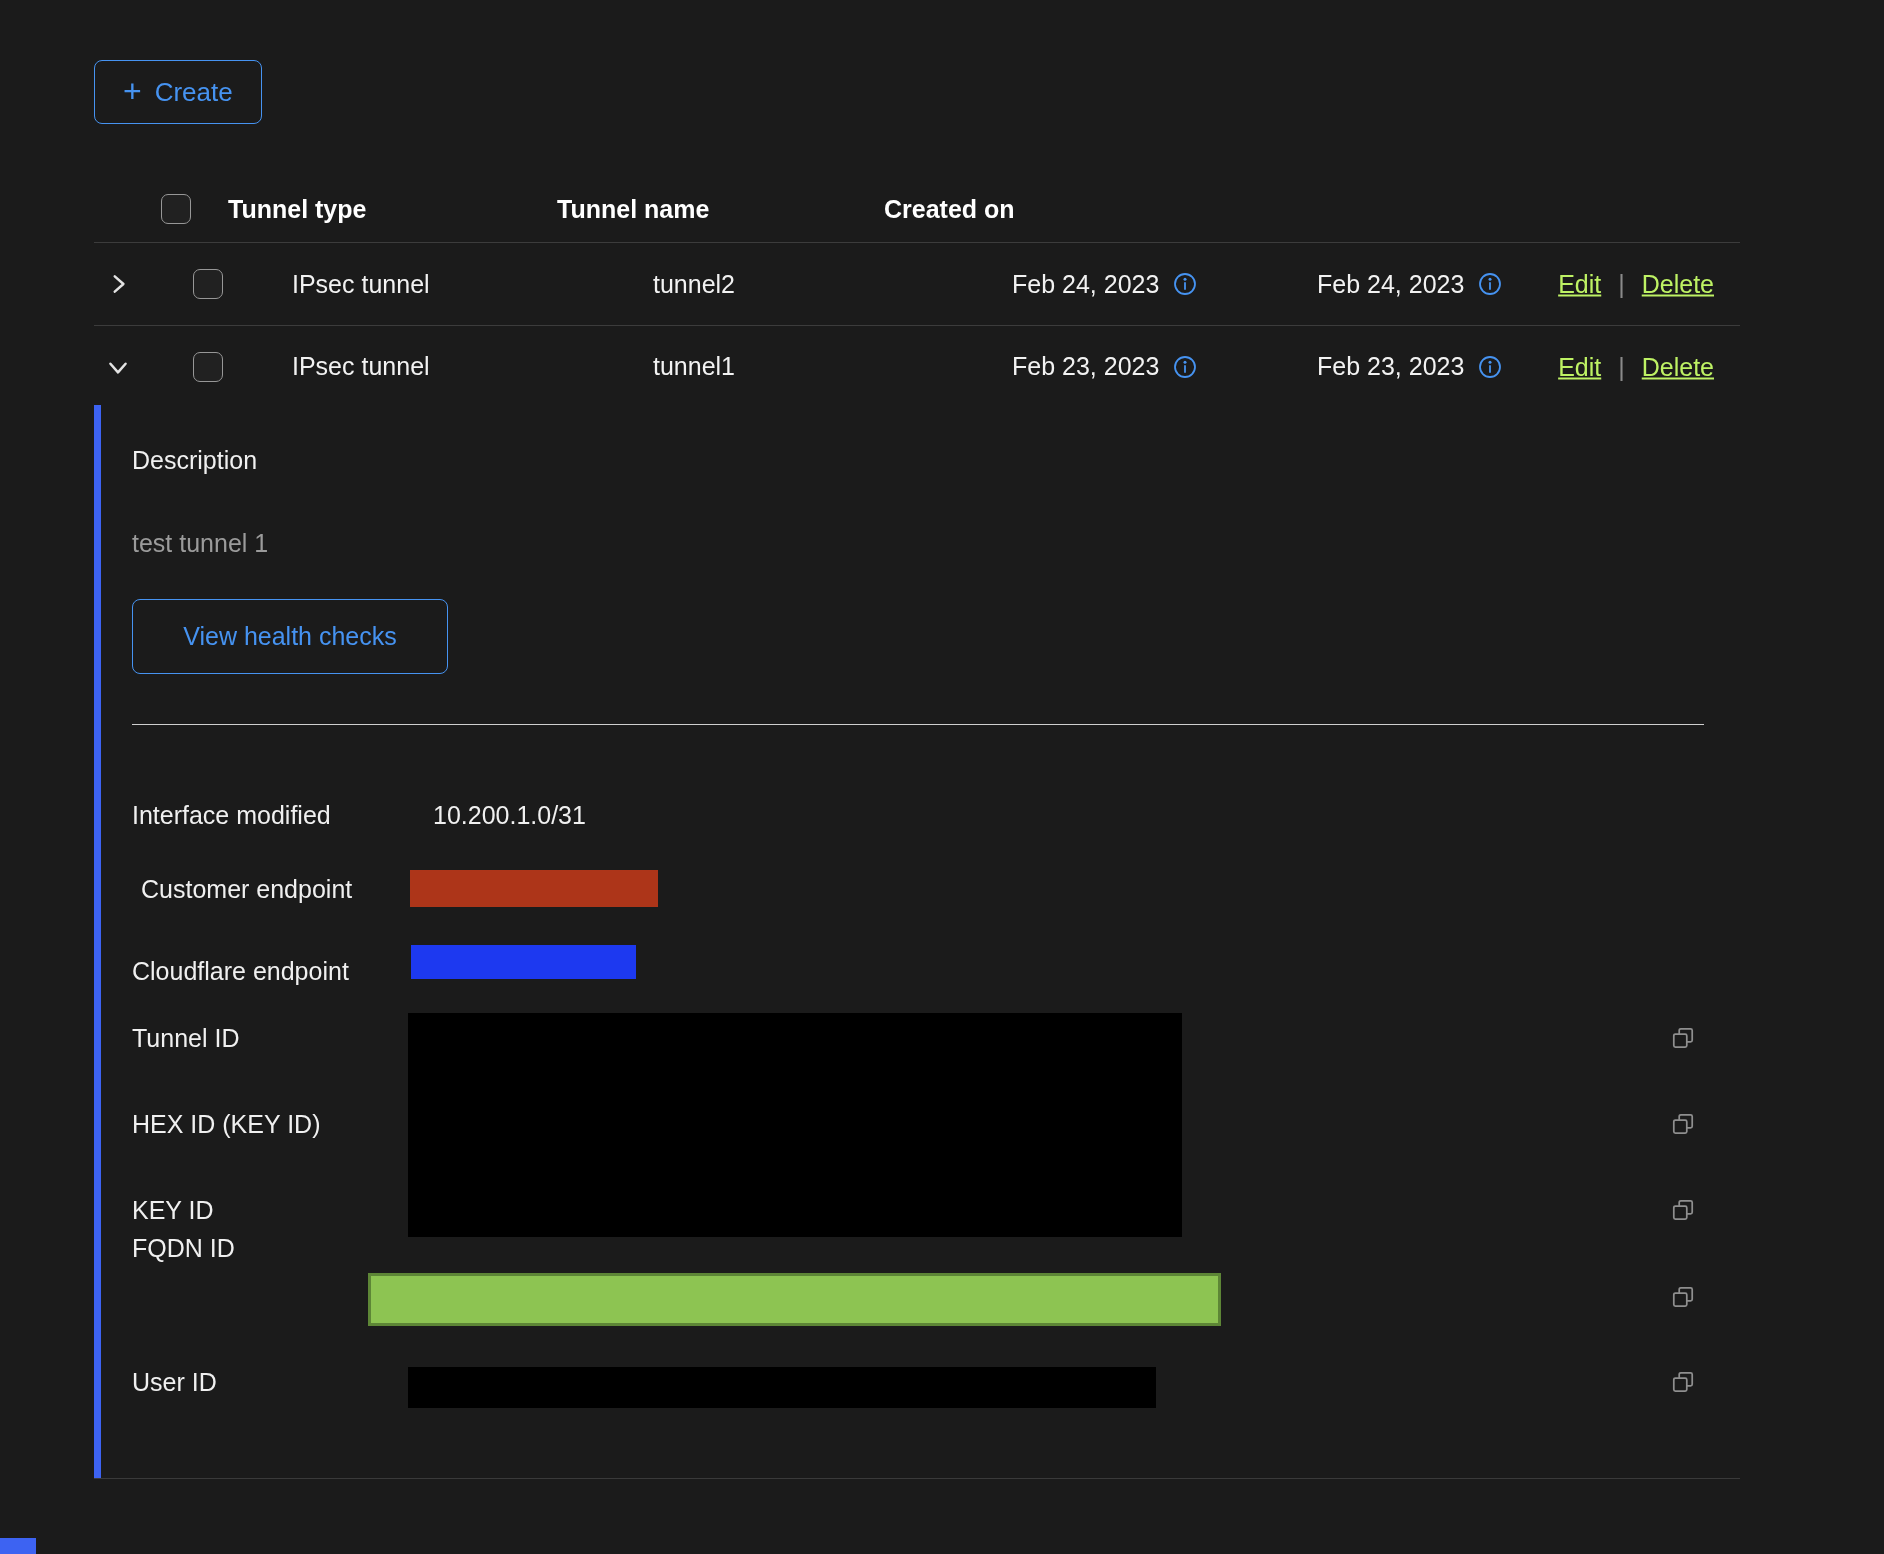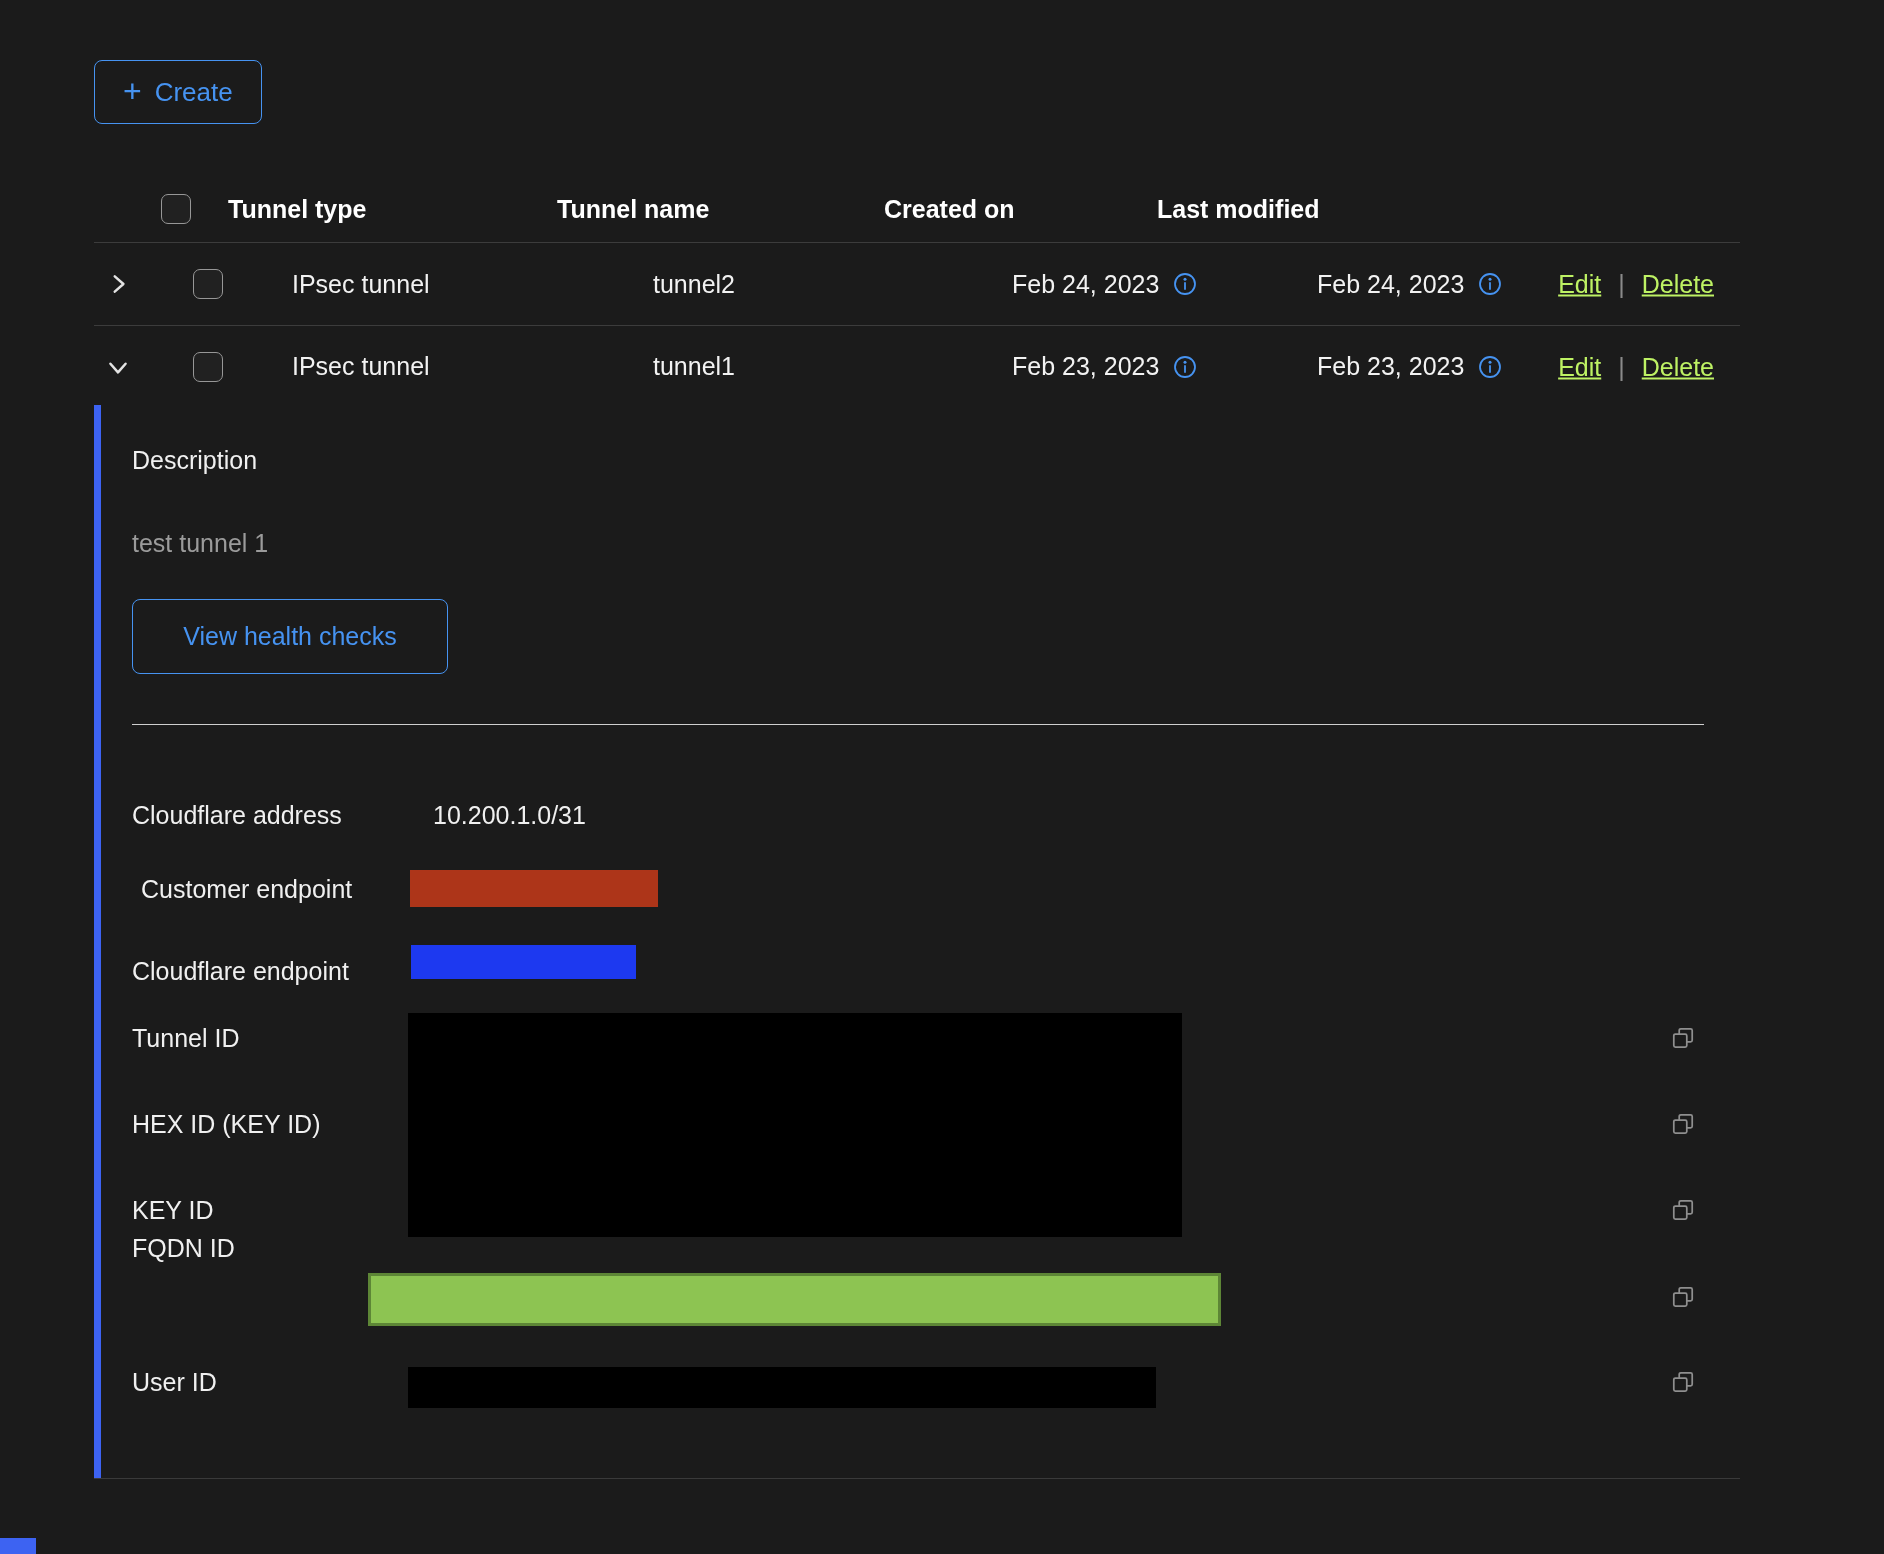--- a/index.html
+++ b/index.html
@@ -56,21 +56,20 @@
   <div class="table">
 
     <div class="trow thead">
       <div></div>
       <div>
           <div class="checkbox"></div>
         </div>
       <div>Tunnel type</div>
       <div>Tunnel name</div>
       <div>Created on</div>
-      <div>Last modified</div>
     </div>
 
     <div class="trow tbody-row row-0">
       <div>
         <button class="chev">
           <svg viewBox="0 0 24 24" width="26" height="26">
               <path d="M9 5l8 7-8 7" fill="none" stroke="currentColor" stroke-width="2.3" stroke-linecap="round" stroke-linejoin="round"></path>
             </svg>
         </button>
       </div>
@@ -150,21 +149,21 @@
   <div class="panel">
     <div class="accent-bar" style="background-color: rgb(61, 99, 242);"></div>
 
     <div class="plabel" style="left:38px;top:38px;">Description</div>
     <div class="plabel desc-value" style="left:38px;top:121px;">test tunnel 1</div>
 
     <button class="health-btn">View health checks</button>
 
     <div class="divider"></div>
 
-    <div class="plabel" style="left:38px;top:393px;">Cloudflare address</div>
+    <div class="plabel" style="left:38px;top:393px;">Interface modified</div>
     <div class="plabel" style="left:339px;top:393px;">10.200.1.0/31</div>
 
     <div class="plabel" style="left:47px;top:467px;">Customer endpoint</div>
     <div class="redact" style="left: 316px; top: 465px; width: 248px; height: 37px; background-color: rgb(173, 53, 25);"></div>
 
     <div class="plabel" style="left:38px;top:549px;">Cloudflare endpoint</div>
     <div class="redact" style="left: 317px; top: 540px; width: 225px; height: 34px; background-color: rgb(29, 57, 240);"></div>
 
     <div class="plabel" style="left:38px;top:616px;">Tunnel ID</div>
     <div class="redact" style="left: 314px; top: 608px; width: 774px; height: 224px; background-color: rgb(0, 0, 0);"></div>

